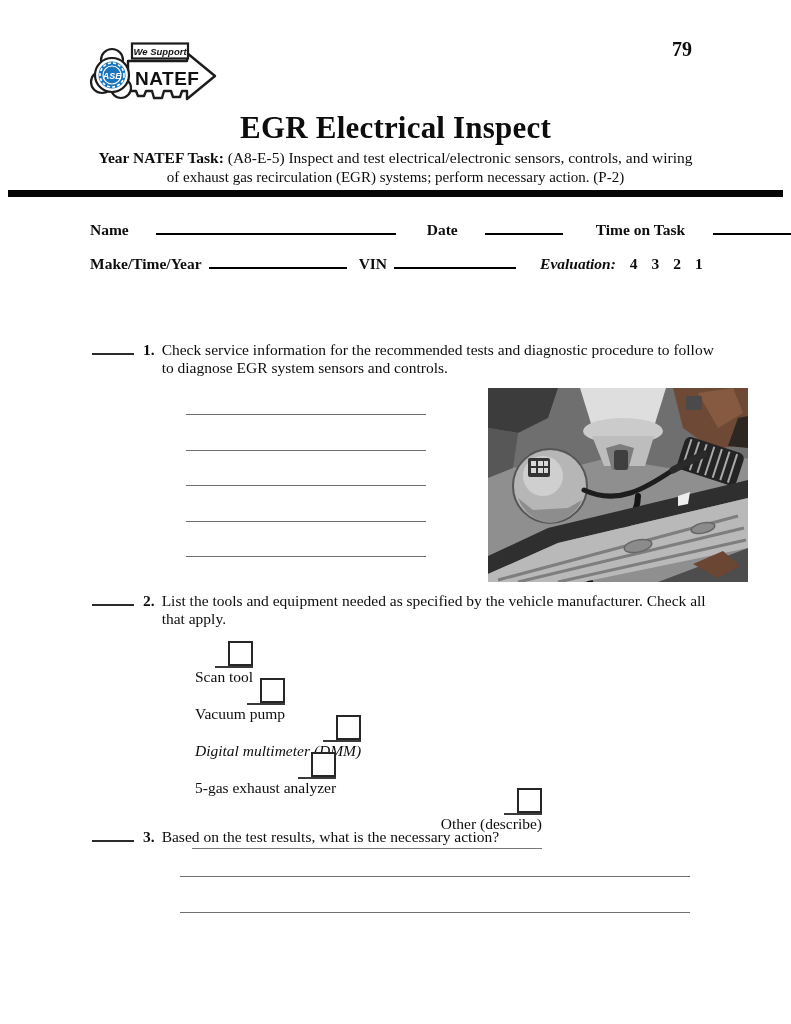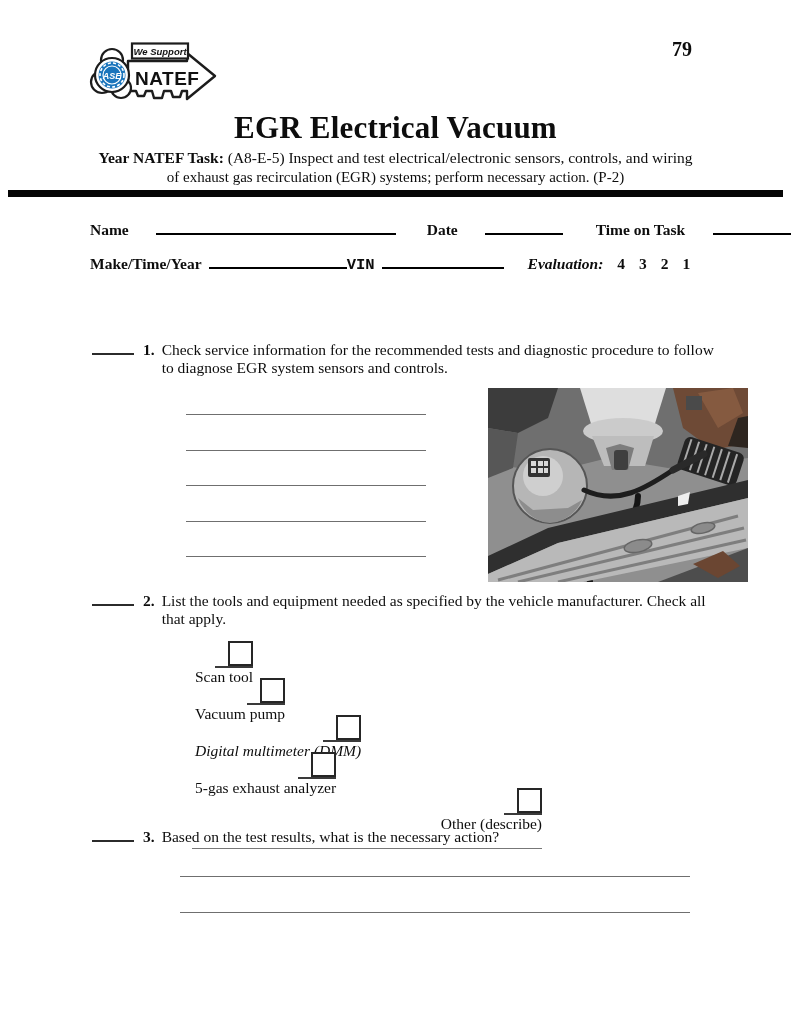--- a/index.html
+++ b/index.html
@@ -78,42 +78,42 @@
         <circle cx="24" cy="33" r="13.5" fill="#1b75bc"></circle>
         <circle cx="24" cy="33" r="12" fill="none" stroke="#ffffff" stroke-width="1.6" stroke-dasharray="3 2.2"></circle>
         <circle cx="24" cy="33" r="9" fill="#1b75bc" stroke="#ffffff" stroke-width="1.2"></circle>
         <text x="24" y="37" text-anchor="middle" font-family="Liberation Sans, sans-serif" font-size="9" font-weight="bold" font-style="italic" fill="#ffffff">ASE</text>
       </g>
     </svg>
   </div>
 
   <div class="abs page-number">79</div>
 
-  <div class="abs doc-title">EGR Electrical Vacuum</div>
+  <div class="abs doc-title">EGR Electrical Inspect</div>
   <div class="abs task-line1">
     <b>Year NATEF Task:</b>
     <span>(A8-E-5)  Inspect and test electrical/electronic sensors, controls, and wiring</span>
   </div>
   <div class="abs task-line2">of exhaust gas recirculation (EGR) systems; perform necessary action. (P-2)</div>
 
   <div class="abs divider"></div>
 
   <div class="abs form-row row1">
     <span class="lbl">Name</span>
     <span class="blank" style="width:240px; margin-left:7px;"></span>
     <span class="lbl" style="margin-left:11px;">Date</span>
     <span class="blank" style="width:78px; margin-left:7px;"></span>
     <span class="lbl" style="margin-left:13px;">Time on Task</span>
     <span class="blank" style="width:80px; margin-left:8px;"></span>
   </div>
 
   <div class="abs form-row row2">
     <span class="lbl">Make/Time/Year</span>
     <span class="blank" style="width:138px; margin-left:7px;"></span>
-    <span class="lbl" style="margin-left:0;font-family:Liberation Mono, monospace;">VIN</span>
+    <span class="lbl" style="margin-left:12px;">VIN</span>
     <span class="blank" style="width:122px; margin-left:7px;"></span>
     <span class="lbl" style="margin-left:24px;font-style:italic;">Evaluation:</span>
     <span class="eval-num">4</span>
     <span class="eval-num">3</span>
     <span class="eval-num">2</span>
     <span class="eval-num">1</span>
   </div>
 
   <div class="abs item item-1">
     <span class="item-blank"></span>

